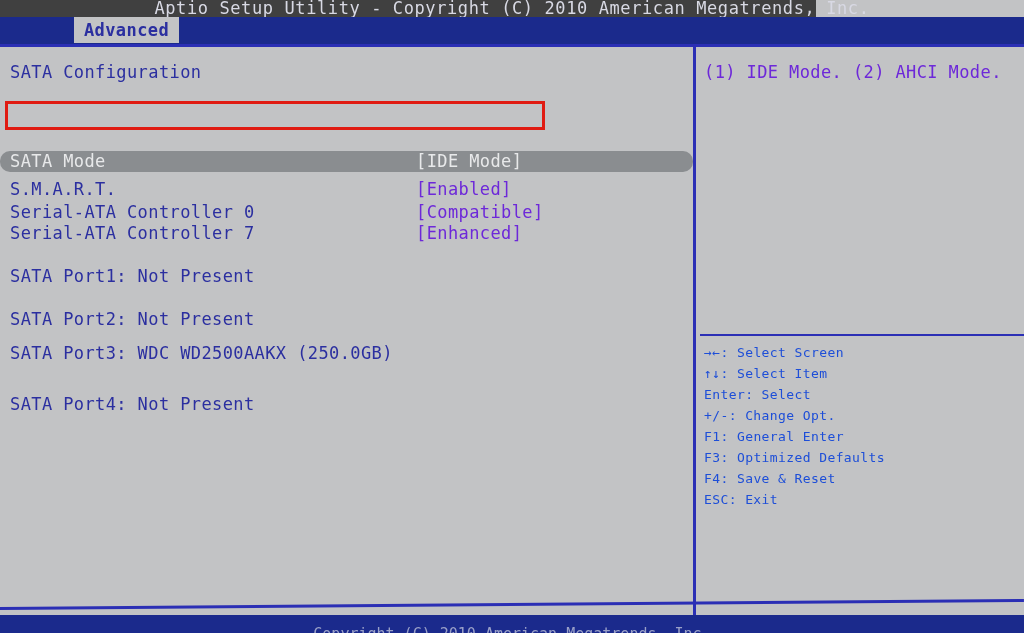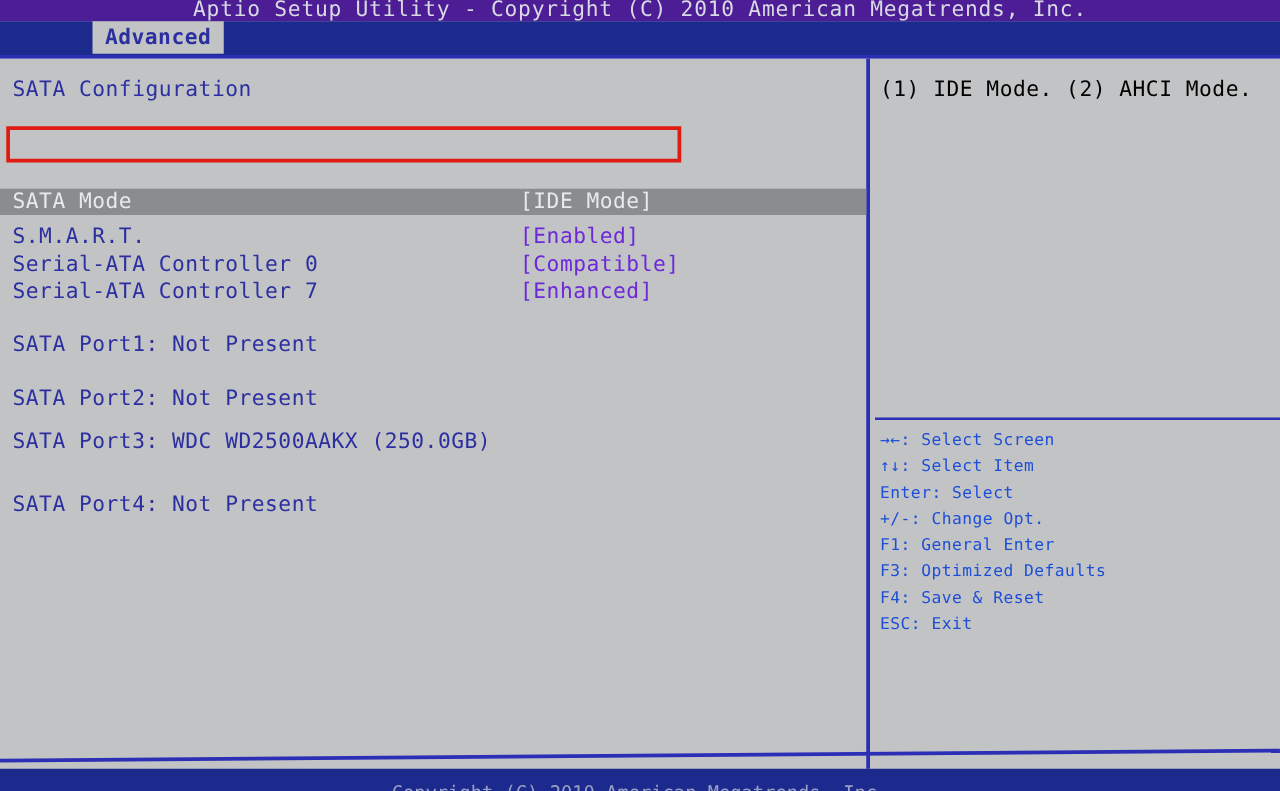--- a/index.html
+++ b/index.html
@@ -14,22 +14,22 @@
     overflow: hidden;
     background: #c2c3c5;
     font-family: "DejaVu Sans Mono", "Liberation Mono", monospace;
     -webkit-font-smoothing: none;
   }
 
   
   #titlebar {
     position: absolute;
     left: 0; top: 0;
-    width: 1024px; height: 17px;
-    background: #4c1d95;
+    width: 816px; height: 17px;
+    background: #404040;
   }
   #title-text {
     position: absolute;
     left: 0; top: 0;
     width: 1024px;
     text-align: center;
     font-size: 17px;
     line-height: 17px;
     color: #d8d9e4;
     letter-spacing: 0.6px;
@@ -90,20 +90,21 @@
     color: #2b2fa0;
     letter-spacing: 0.4px;
     white-space: pre;
   }
 
   .opt-row {
     position: absolute;
     left: 0;
     width: 693px;
     height: 21px;
+    border-radius: 10px;
   }
   .opt-label {
     position: absolute;
     left: 10px; top: 0;
     font-size: 17px;
     line-height: 21px;
     color: #2b2fa0;
     letter-spacing: 0.4px;
     white-space: pre;
   }
@@ -148,21 +149,21 @@
     position: absolute;
     left: 696px; top: 47px;
     width: 328px; height: 568px;
   }
   #help-text {
     position: absolute;
     left: 8px; top: 15px;
     width: 316px;
     font-size: 17px;
     line-height: 21px;
-    color: #000000;
+    color: #6d28d9;
     letter-spacing: 0.4px;
     white-space: pre-wrap;
   }
   #help-separator {
     position: absolute;
     left: 4px; top: 287px;
     width: 324px; height: 2px;
     background: #2b2fb5;
   }
   #keylegend {

